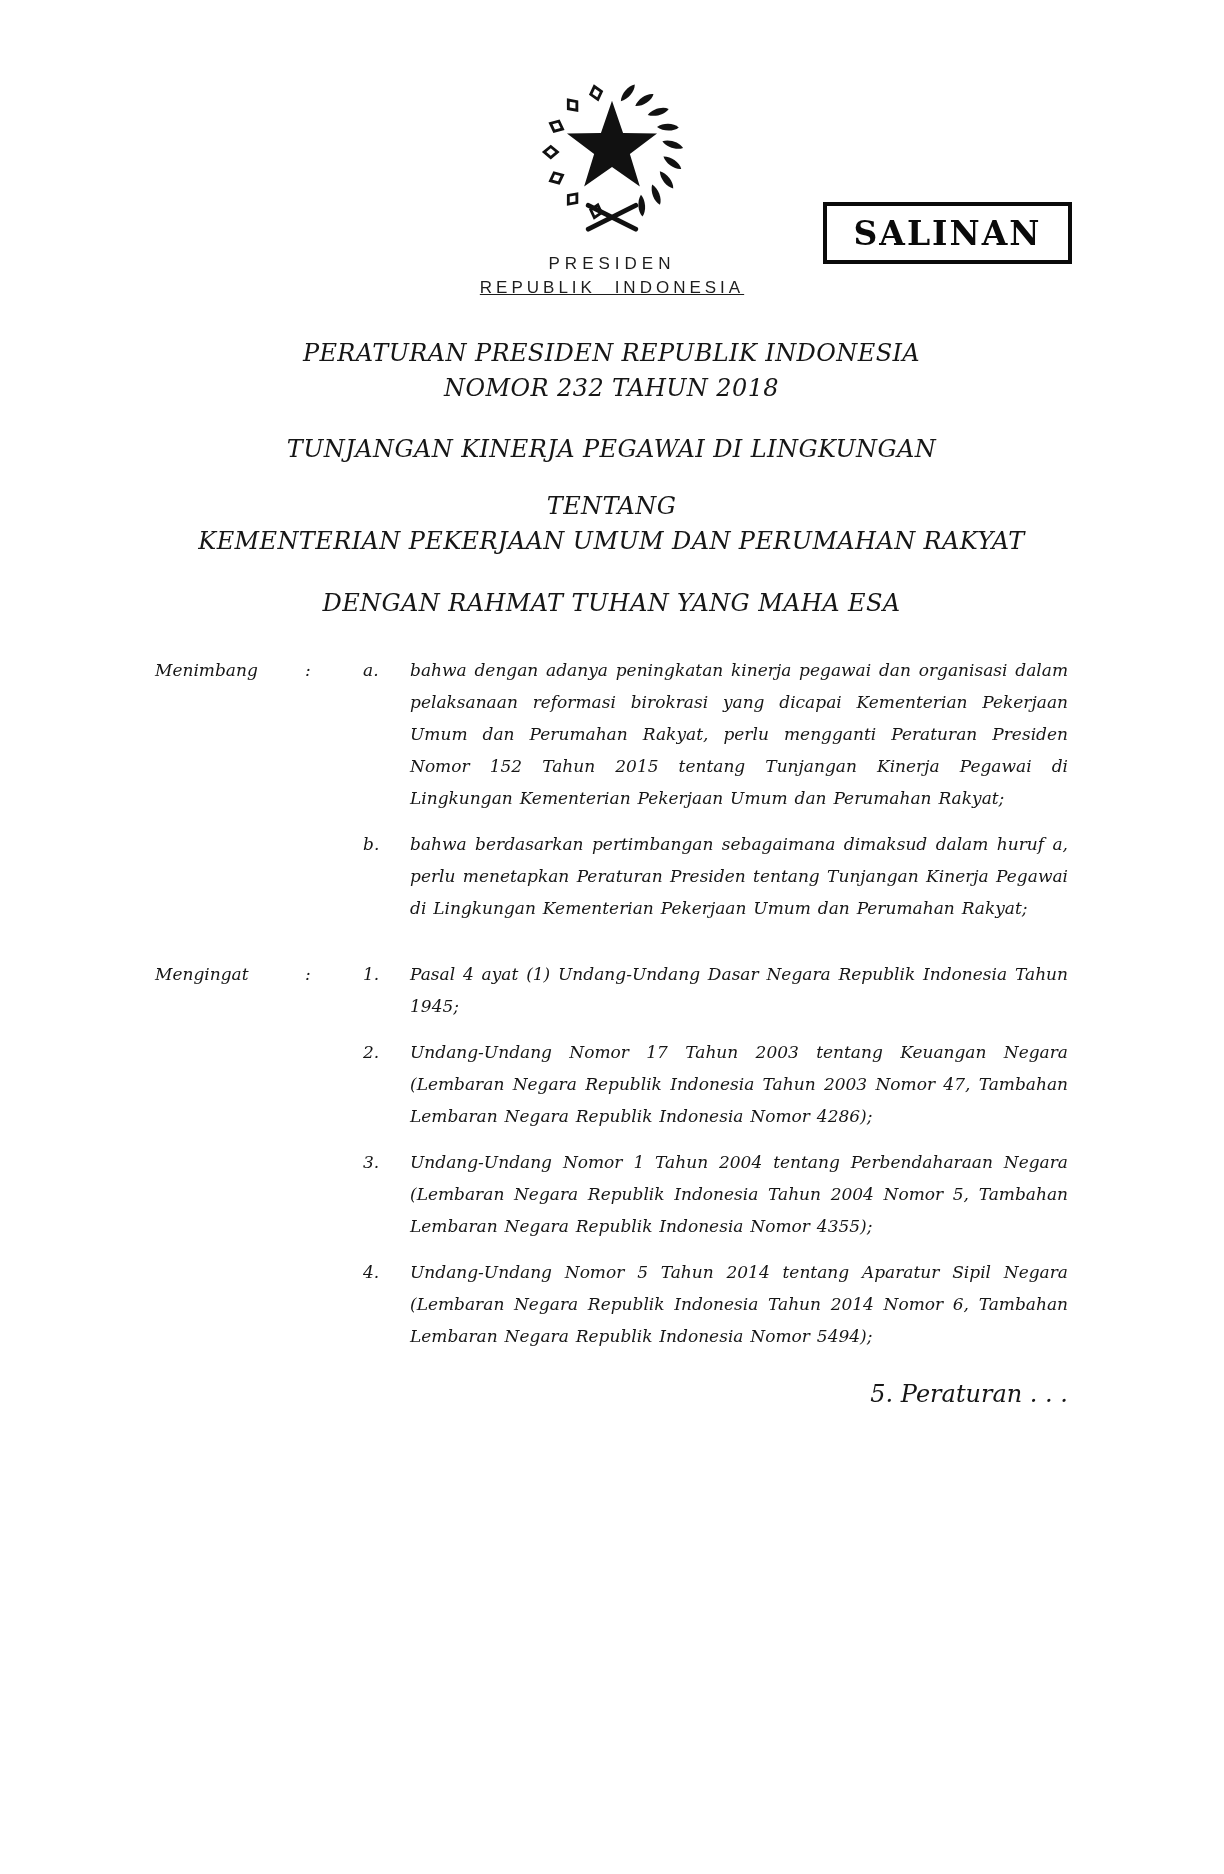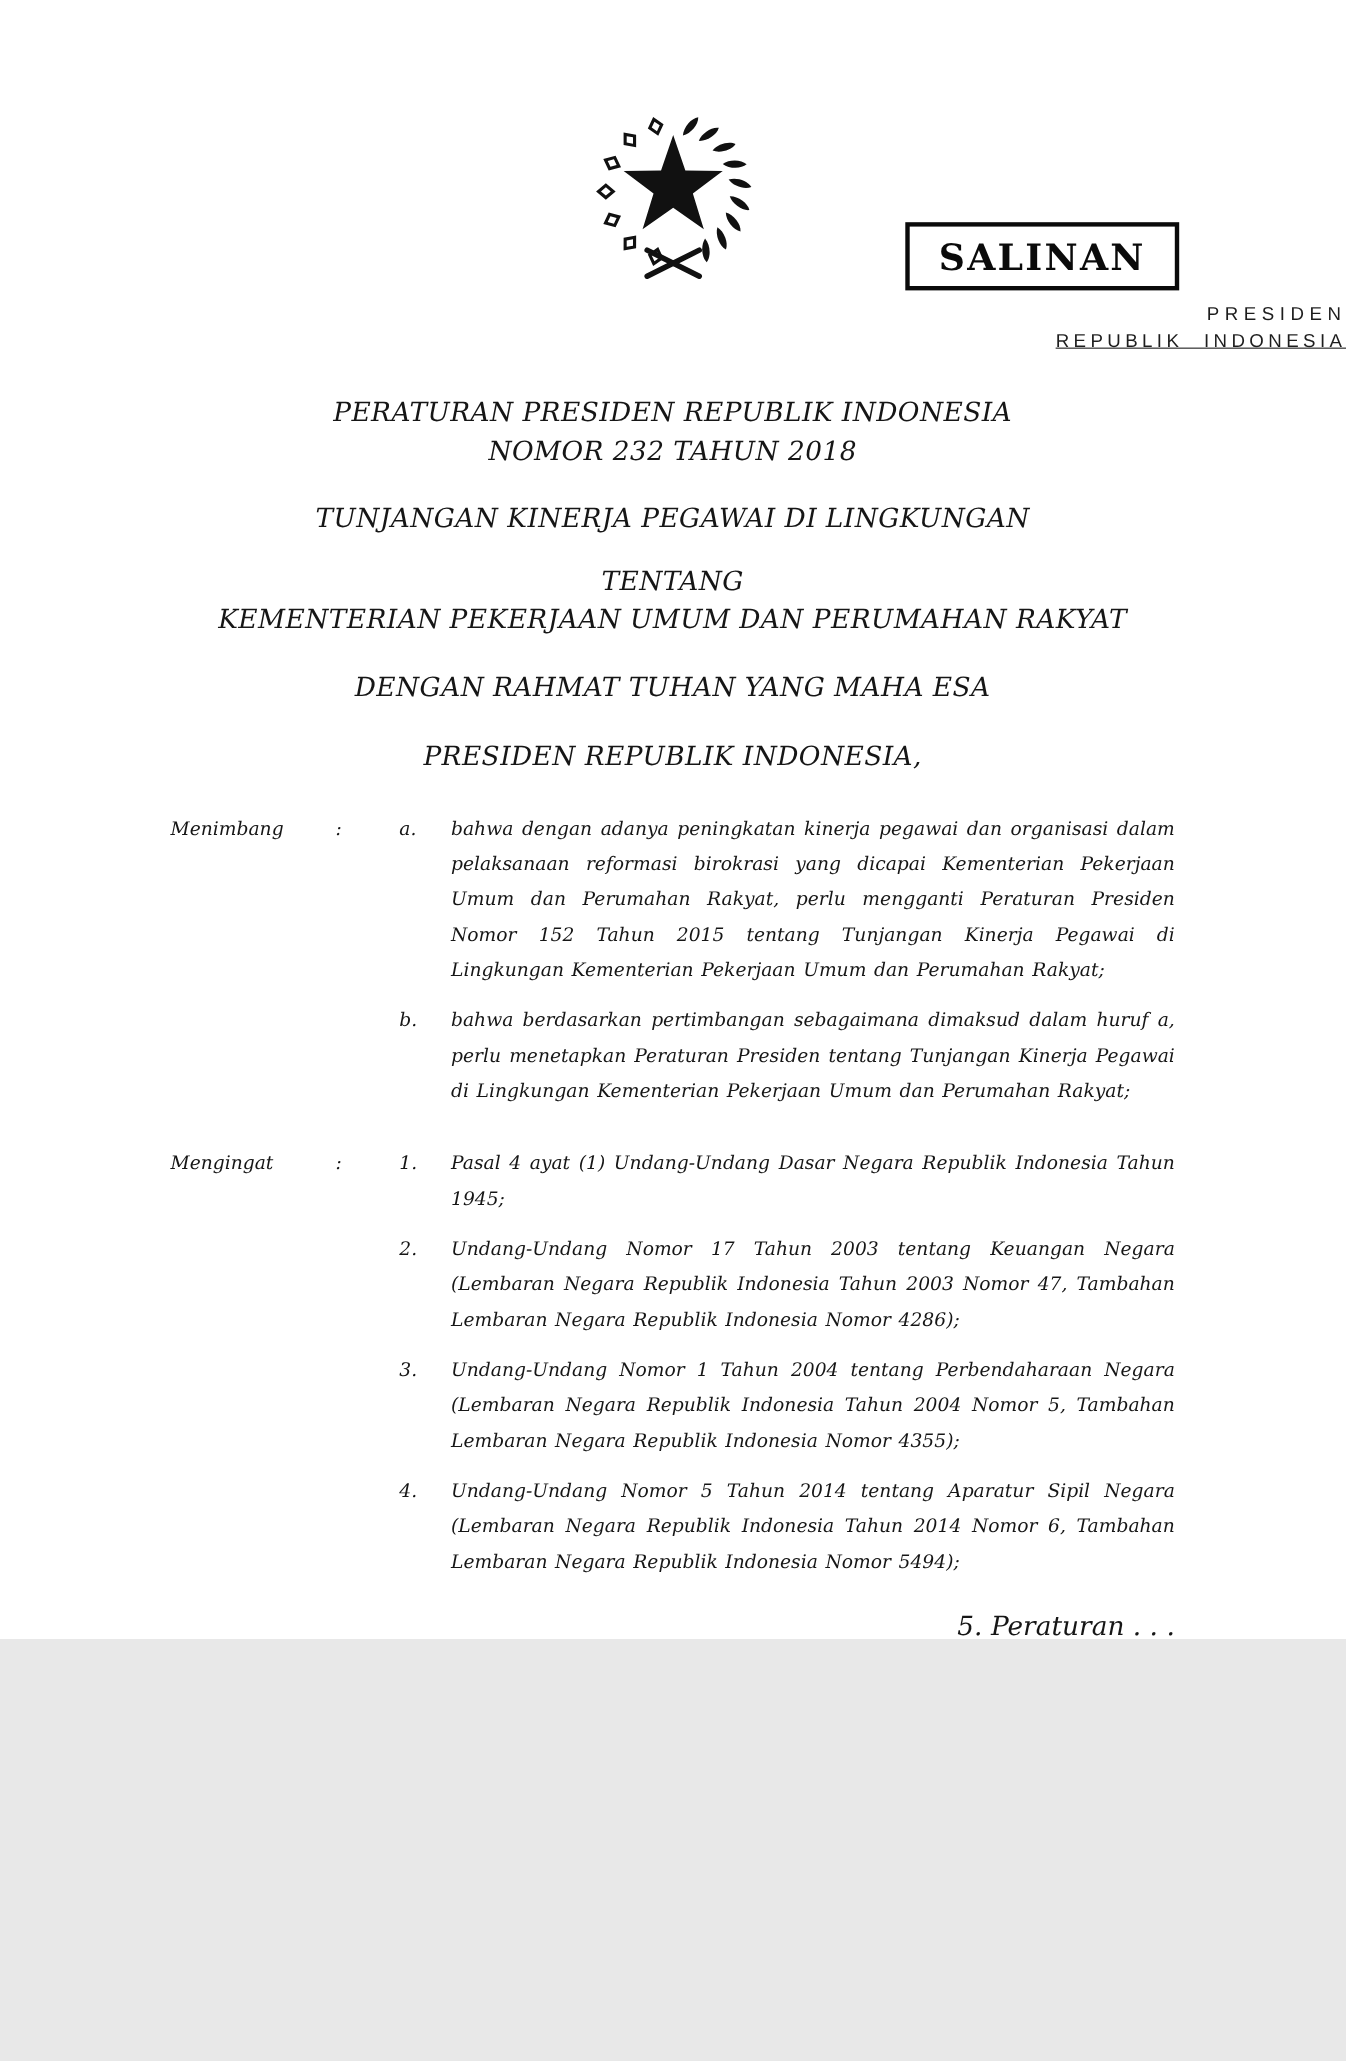--- a/index.html
+++ b/index.html
@@ -1,31 +1,31 @@
 <!DOCTYPE html>
 <html><head>
 <meta charset="utf-8">
 <style>
   html,body{margin:0;padding:0;background:#e8e8e8;}
   .page{
-    width:1224px;height:1490px;position:relative;margin:0 auto;
+    width:1224px;height:1874px;position:relative;margin:0 auto;
     background:#ffffff;color:#161616;
     font-family:"DejaVu Serif","Liberation Serif",serif;
     overflow:hidden;
   }
   
   .salinan{
     position:absolute;left:823px;top:202px;width:241px;height:54px;
     border:4px solid #0a0a0a;display:flex;align-items:center;justify-content:center;
   }
   .salinan span{
     font-family:"DejaVu Serif",serif;font-weight:bold;font-size:33px;letter-spacing:2px;color:#0a0a0a;
   }
   
-  .masthead{padding-top:94px;text-align:right;}
+  .masthead{padding-top:72px;text-align:center;}
   .emblem{display:block;margin:0 auto;}
   .lh1,.lh2{
     font-family:"Liberation Sans","DejaVu Sans",sans-serif;color:#1d1d1d;
     font-size:17px;line-height:24px;letter-spacing:5px;
   }
   .lh1{margin-top:8px;}
   .lh2{letter-spacing:4px;word-spacing:10px;text-decoration:underline;}
   
   .content{margin:0 156px 0 155px;font-style:italic;}
   .tline{text-align:center;font-size:24px;line-height:35px;letter-spacing:0.4px;}
@@ -91,21 +91,20 @@
     <div class="lh2">REPUBLIK INDONESIA</div>
   </div>
 
   <div class="content">
     <div class="tline t1">PERATURAN PRESIDEN REPUBLIK INDONESIA</div>
     <div class="tline">NOMOR 232 TAHUN 2018</div>
     <div class="tline subject">TUNJANGAN KINERJA PEGAWAI DI LINGKUNGAN</div>
     <div class="tline tentang">TENTANG</div>
     <div class="tline">KEMENTERIAN PEKERJAAN UMUM DAN PERUMAHAN RAKYAT</div>
     <div class="tline invocation">DENGAN RAHMAT TUHAN YANG MAHA ESA</div>
-    <div class="tline authority">PRESIDEN REPUBLIK INDONESIA,</div>
 
     <div class="sections">
   <div class="section">
     <div class="sec-label">Menimbang</div>
     <div class="sec-colon">:</div>
     <div class="sec-items">
   <div class="item">
     <div class="marker">a.</div>
     <div class="itext">bahwa dengan adanya peningkatan kinerja pegawai dan organisasi dalam pelaksanaan reformasi birokrasi yang dicapai Kementerian Pekerjaan Umum dan Perumahan Rakyat, perlu mengganti Peraturan Presiden Nomor 152 Tahun 2015 tentang Tunjangan Kinerja Pegawai di Lingkungan Kementerian Pekerjaan Umum dan Perumahan Rakyat;</div>
   </div>

